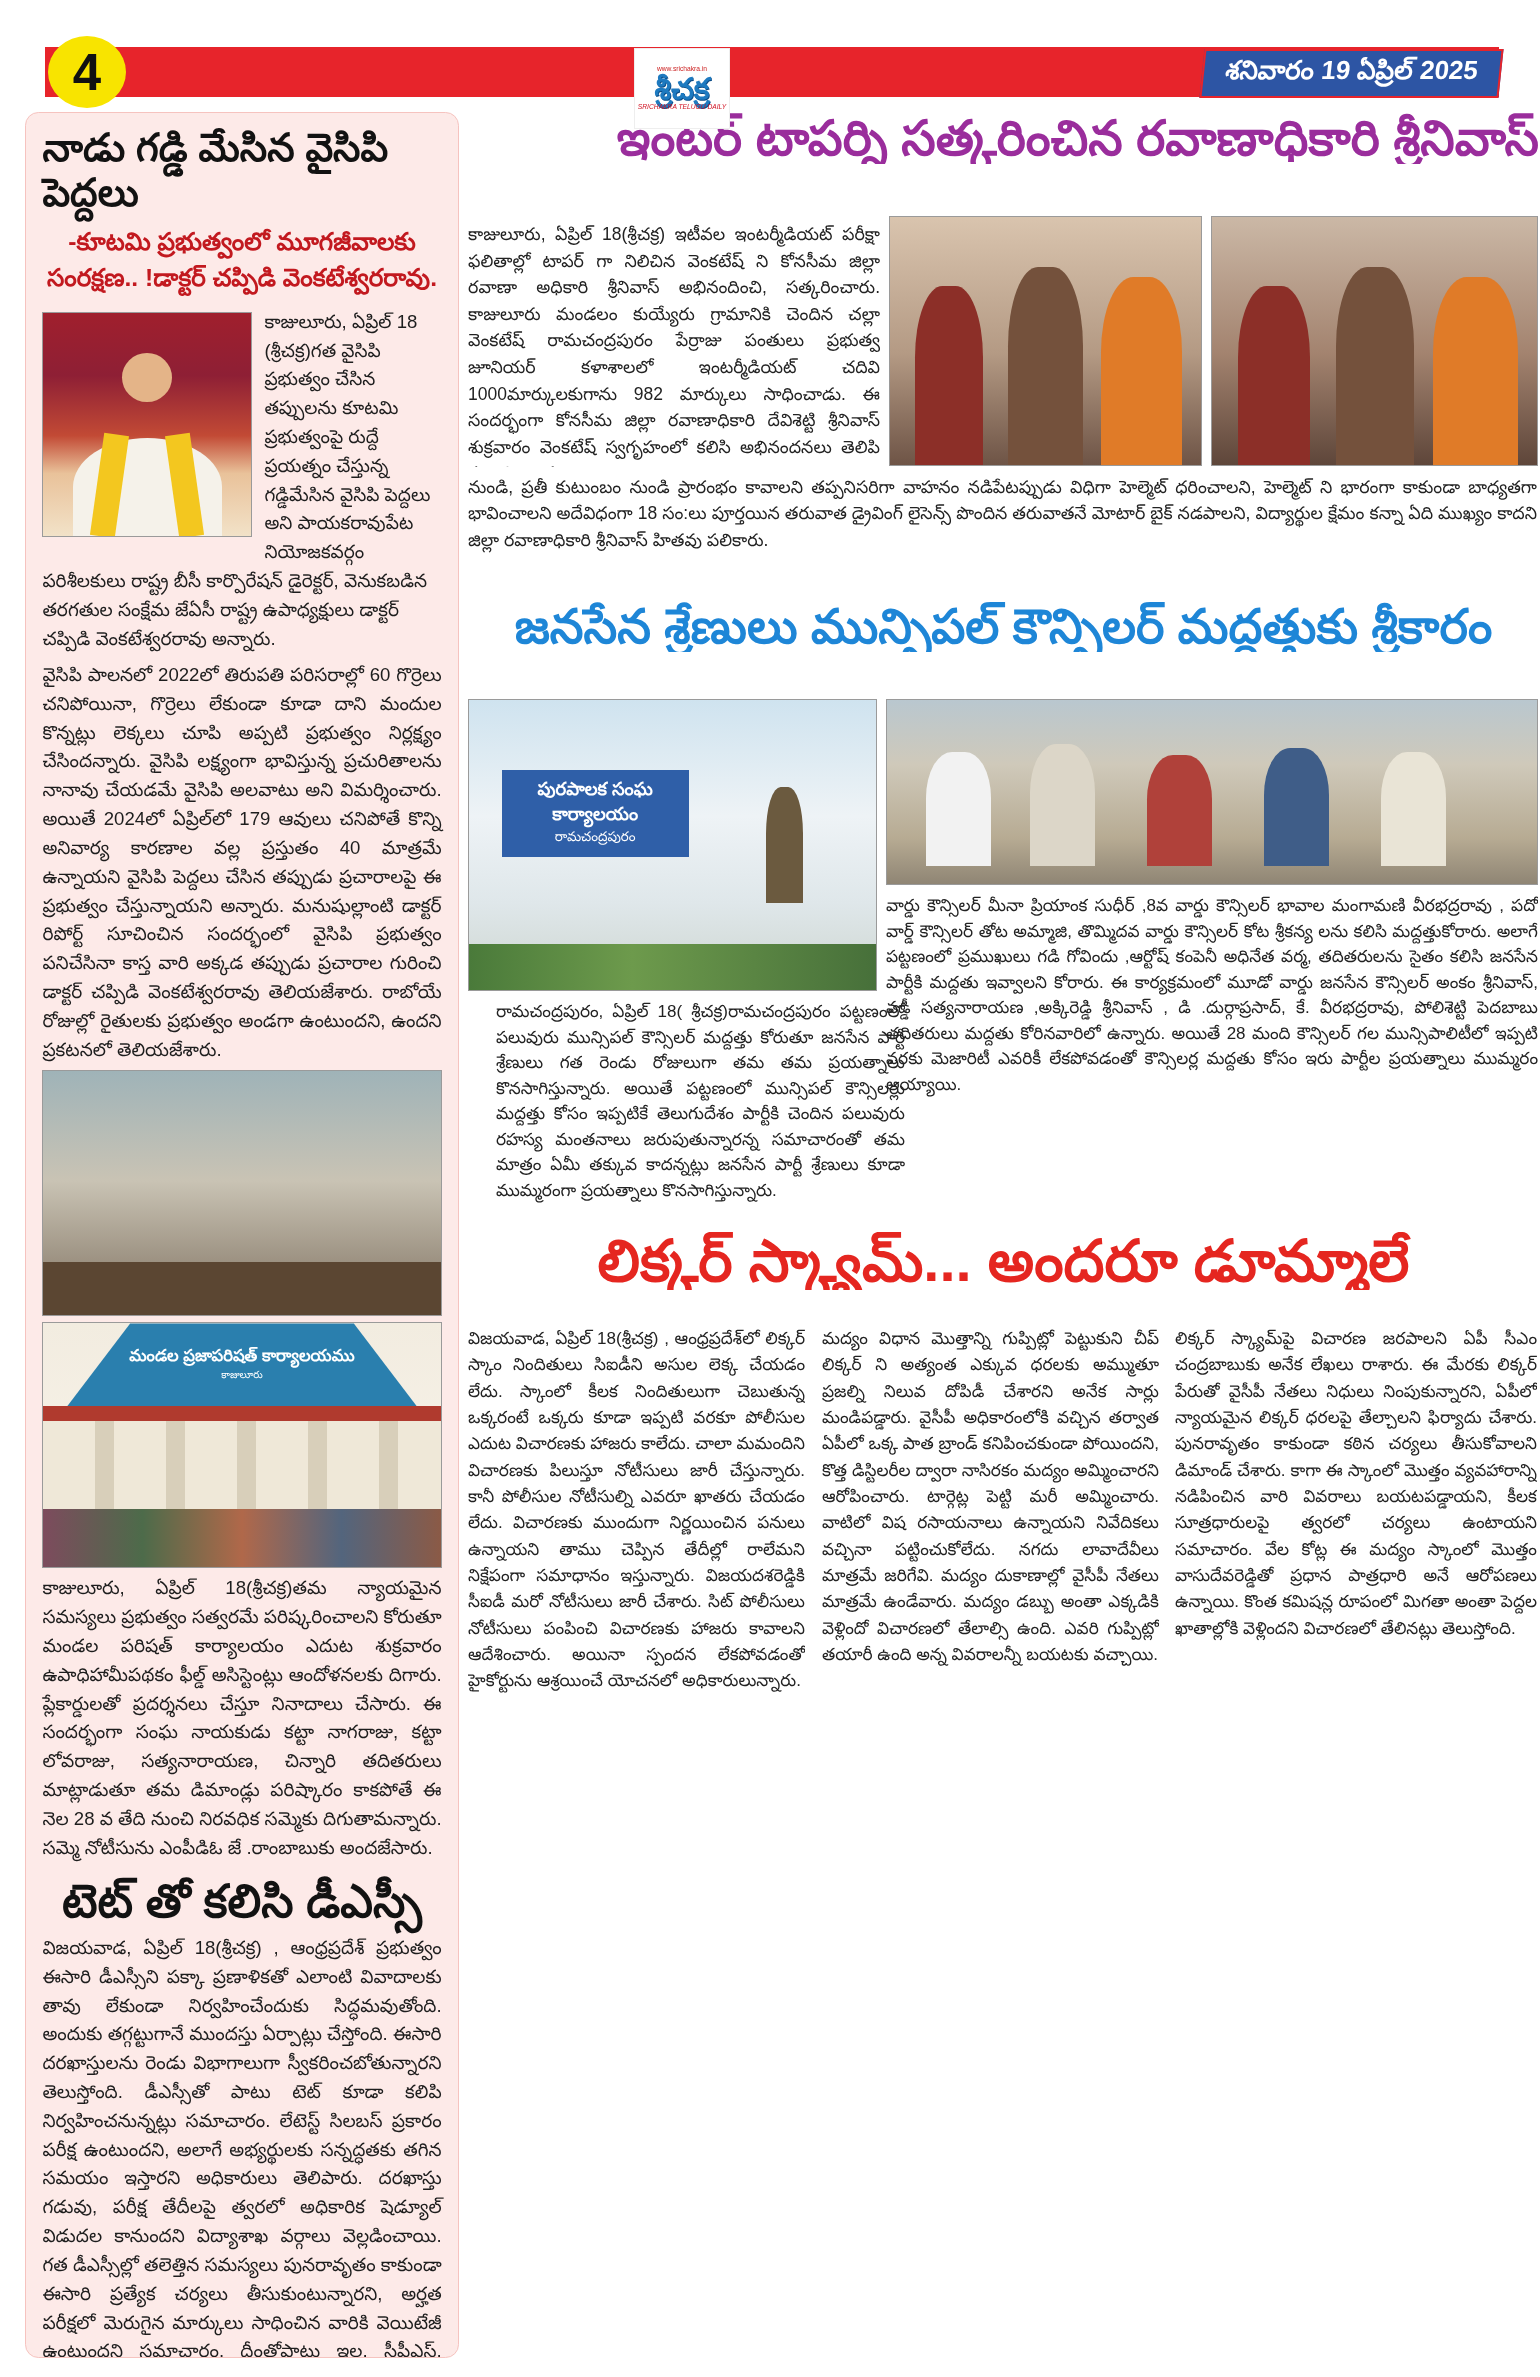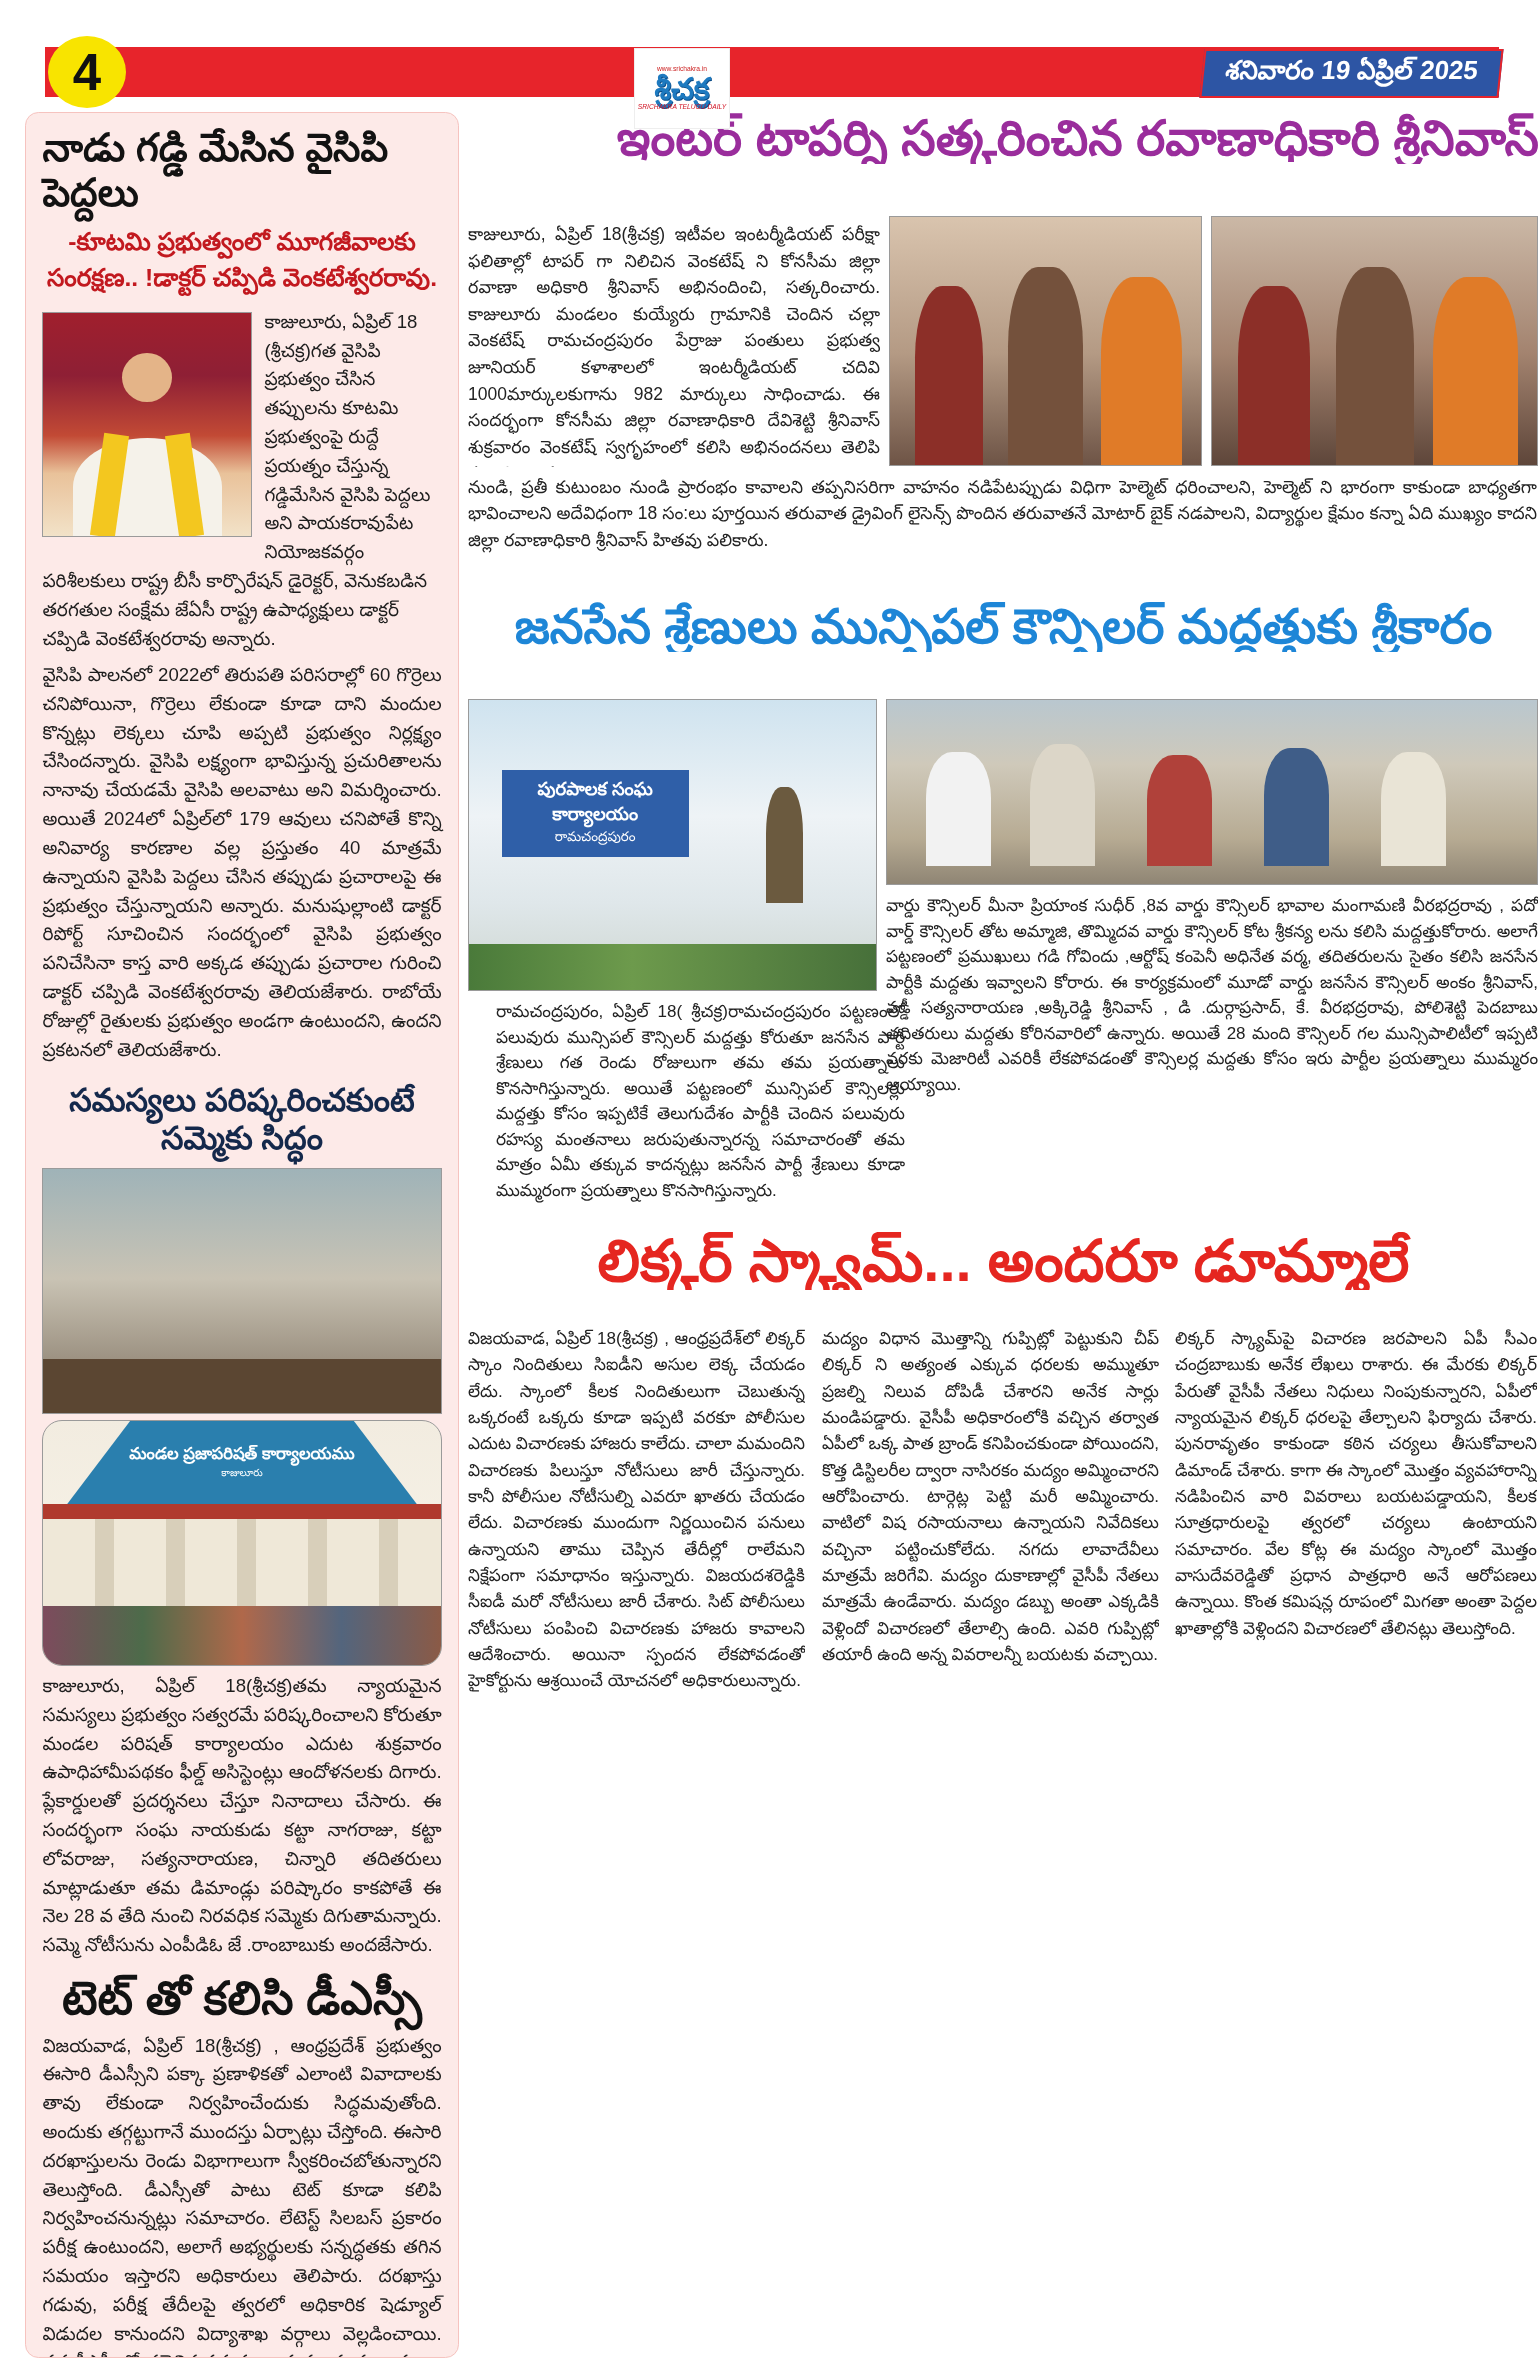--- a/index.html
+++ b/index.html
@@ -39,21 +39,21 @@
   .photo{position:relative;overflow:hidden;border:0.7px solid #9a9a9a;background:#cfcfcf;box-sizing:border-box;}
   .ph-portrait{background:linear-gradient(180deg,#a01f2d 0%,#8e1f35 28%,#c24a35 55%,#e9c29a 72%,#f2e2c8 100%);}
   .ph-portrait .shirt{position:absolute;bottom:0;left:14%;width:72%;height:44%;
                       background:#f5f2ea;border-radius:50% 50% 0 0;}
   .ph-portrait .scarf{position:absolute;bottom:0;width:12%;height:46%;background:#f3c71f;}
   .ph-portrait .scarf.l{left:26%;transform:rotate(8deg);}
   .ph-portrait .scarf.r{right:26%;transform:rotate(-8deg);}
   .ph-portrait .face{position:absolute;top:18%;left:38%;width:24%;height:22%;background:#e4b488;border-radius:50%;}
   .ph-office{background:linear-gradient(180deg,#9fb3b8 0%,#c9c3b4 45%,#9a8f7f 80%,#6e6557 100%);}
   .ph-office .desk{position:absolute;bottom:0;left:0;width:100%;height:22%;background:#5b4632;}
-  .ph-mandal{background:linear-gradient(180deg,#f2ece0 0%,#f6f1e6 55%,#d9cdb8 100%);border-radius:20px;}
+  .ph-mandal{background:linear-gradient(180deg,#f2ece0 0%,#f6f1e6 55%,#d9cdb8 100%);}
   .ph-mandal .roofsign{position:absolute;top:0;left:6%;width:88%;height:34%;background:#2a7fae;
         clip-path:polygon(18% 0,82% 0,100% 100%,0 100%);display:flex;flex-direction:column;
         align-items:center;justify-content:center;color:#fff;text-align:center;}
   .ph-mandal .roofsign .s1{font-size:16.4px;font-weight:700;}
   .ph-mandal .roofsign .s2{font-size:10px;}
   .ph-mandal .beam{position:absolute;top:34%;left:0;width:100%;height:6%;background:#b03a2e;}
   .ph-mandal .cols{position:absolute;top:40%;left:0;width:100%;height:38%;
         background:repeating-linear-gradient(90deg,#efe8d8 0 52px,#d8cfba 52px 71px);}
   .ph-mandal .crowd{position:absolute;bottom:0;left:0;width:100%;height:24%;
         background:linear-gradient(90deg,#7d4b5d,#4d6b4a 25%,#b0684a 50%,#53657d 75%,#8b5a46 100%);}
@@ -126,21 +126,20 @@
       <div class="photo ph-portrait portrait">
         <div class="face"></div>
         <div class="shirt"></div>
         <div class="scarf l"></div>
         <div class="scarf r"></div>
       </div>
       <span class="body-txt">కాజులూరు, ఏప్రిల్ 18 (శ్రీచక్ర)గత వైసిపి ప్రభుత్వం చేసిన తప్పులను కూటమి ప్రభుత్వంపై రుద్దే ప్రయత్నం చేస్తున్న గడ్డిమేసిన వైసిపి పెద్దలు అని పాయకరావుపేట నియోజకవర్గం పరిశీలకులు రాష్ట్ర బీసీ కార్పొరేషన్ డైరెక్టర్, వెనుకబడిన తరగతుల సంక్షేమ జేఏసీ రాష్ట్ర ఉపాధ్యక్షులు డాక్టర్ చప్పిడి వెంకటేశ్వరరావు అన్నారు.</span>
     </div>
     <div class="body-txt" style="margin-top:7.5px;">వైసిపి పాలనలో 2022లో తిరుపతి పరిసరాల్లో 60 గొర్రెలు చనిపోయినా, గొర్రెలు లేకుండా కూడా దాని మందుల కొన్నట్లు లెక్కలు చూపి అప్పటి ప్రభుత్వం నిర్లక్ష్యం చేసిందన్నారు. వైసిపి లక్ష్యంగా భావిస్తున్న ప్రచురితాలను నానావు చేయడమే వైసిపి అలవాటు అని విమర్శించారు. అయితే 2024లో ఏప్రిల్‌లో 179 ఆవులు చనిపోతే కొన్ని అనివార్య కారణాల వల్ల ప్రస్తుతం 40 మాత్రమే ఉన్నాయని వైసిపి పెద్దలు చేసిన తప్పుడు ప్రచారాలపై ఈ ప్రభుత్వం చేస్తున్నాయని అన్నారు. మనుషుల్లాంటి డాక్టర్ రిపోర్ట్ సూచించిన సందర్భంలో వైసిపి ప్రభుత్వం పనిచేసినా కాస్త వారి అక్కడ తప్పుడు ప్రచారాల గురించి డాక్టర్ చప్పిడి వెంకటేశ్వరరావు తెలియజేశారు. రాబోయే రోజుల్లో రైతులకు ప్రభుత్వం అండగా ఉంటుందని, ఉందని ప్రకటనలో తెలియజేశారు.</div>
 
-    <div class="samme-head">సమస్యలు పరిష్కరించకుంటే సమ్మెకు సిద్ధం</div>
     <div class="photo ph-office lphoto">
       <div class="desk"></div>
     </div>
     <div class="photo ph-mandal lphoto">
       <div class="roofsign">
         <span class="s1">మండల ప్రజాపరిషత్ కార్యాలయము</span>
         <span class="s2">కాజులూరు</span>
       </div>
       <div class="beam"></div>
       <div class="cols"></div>

